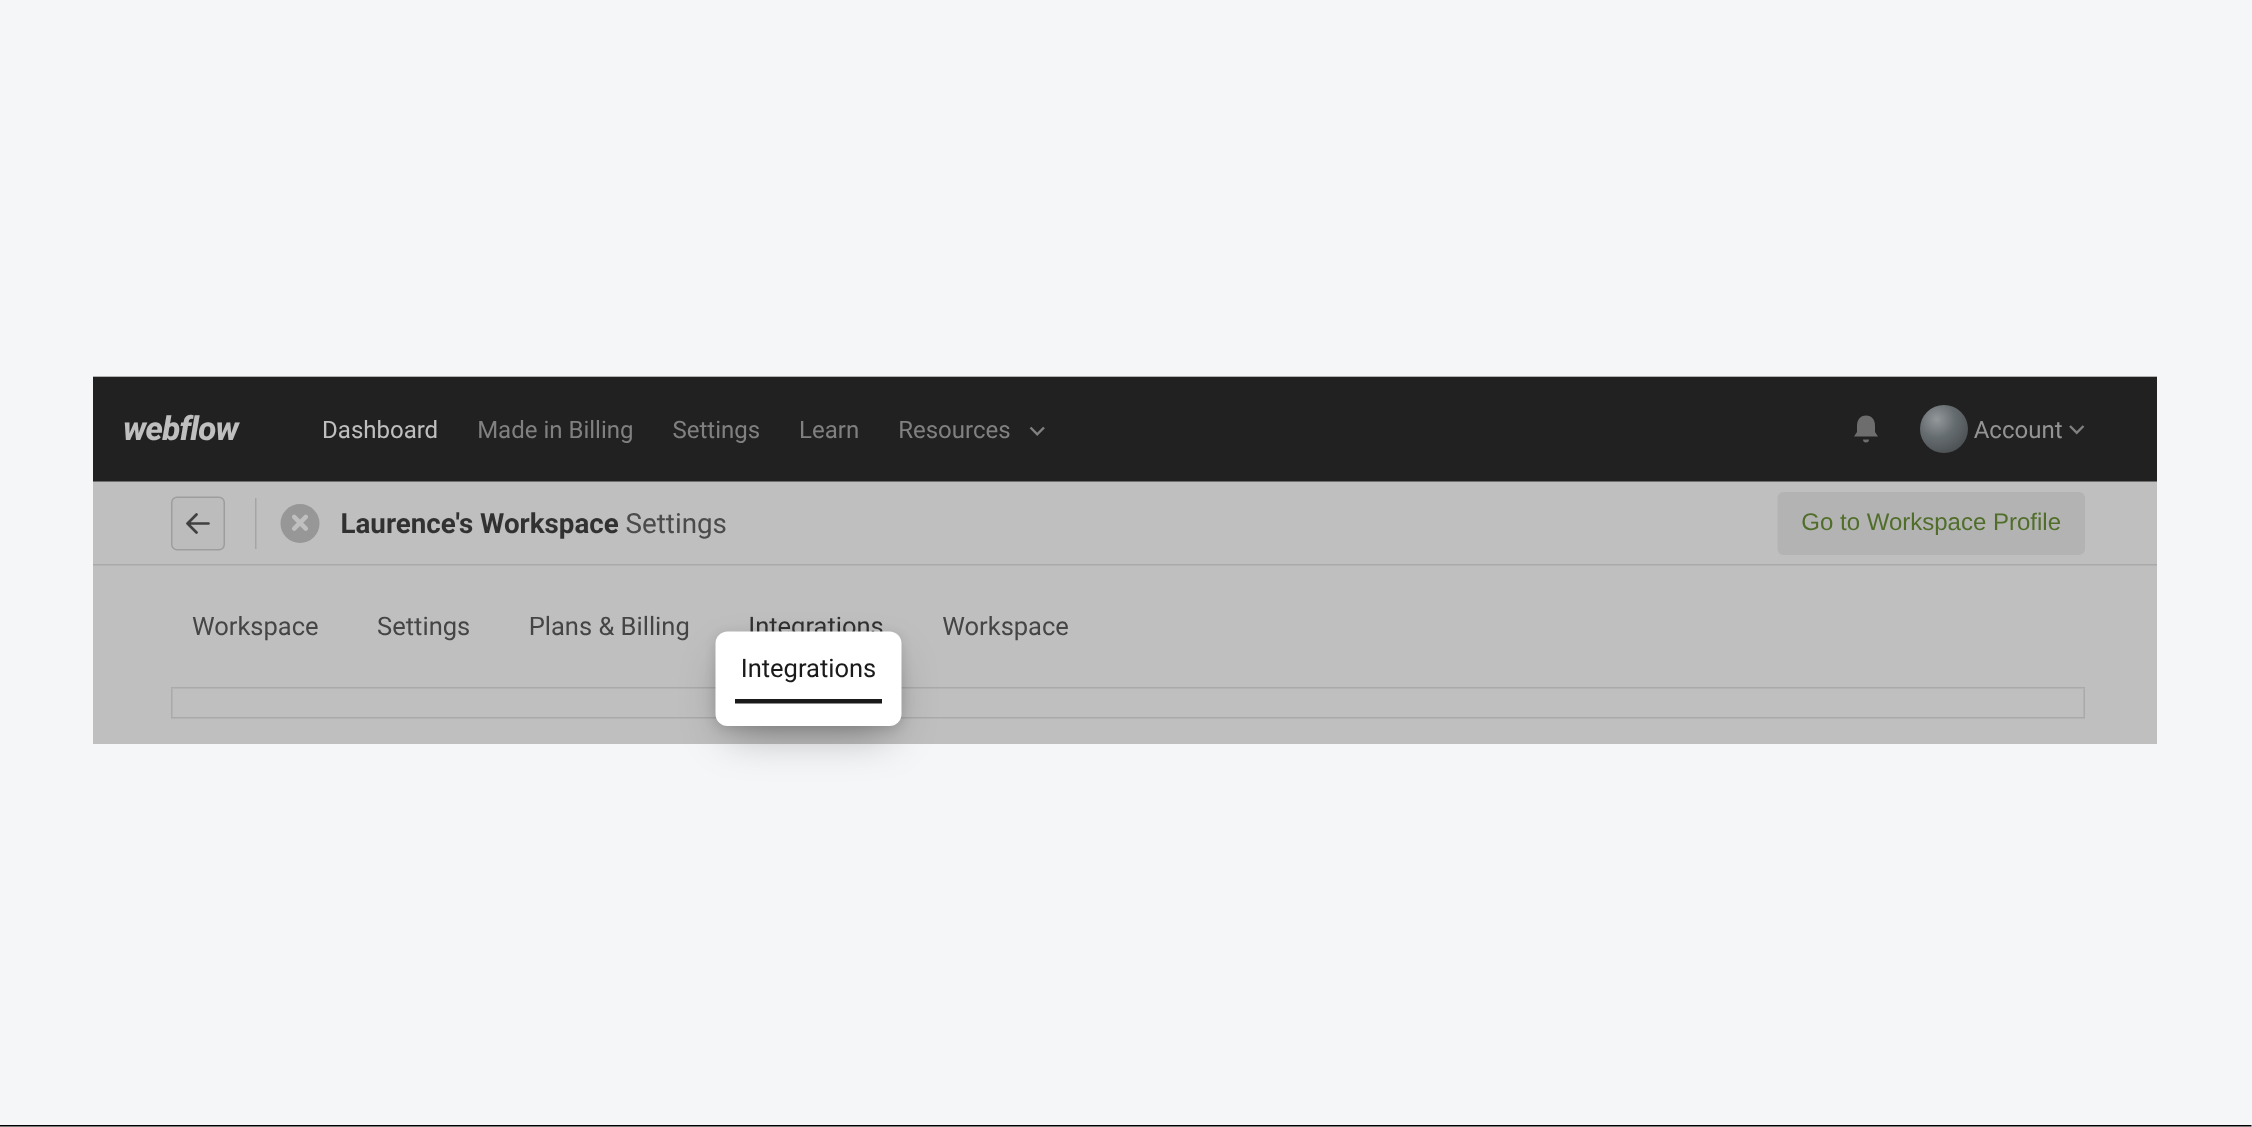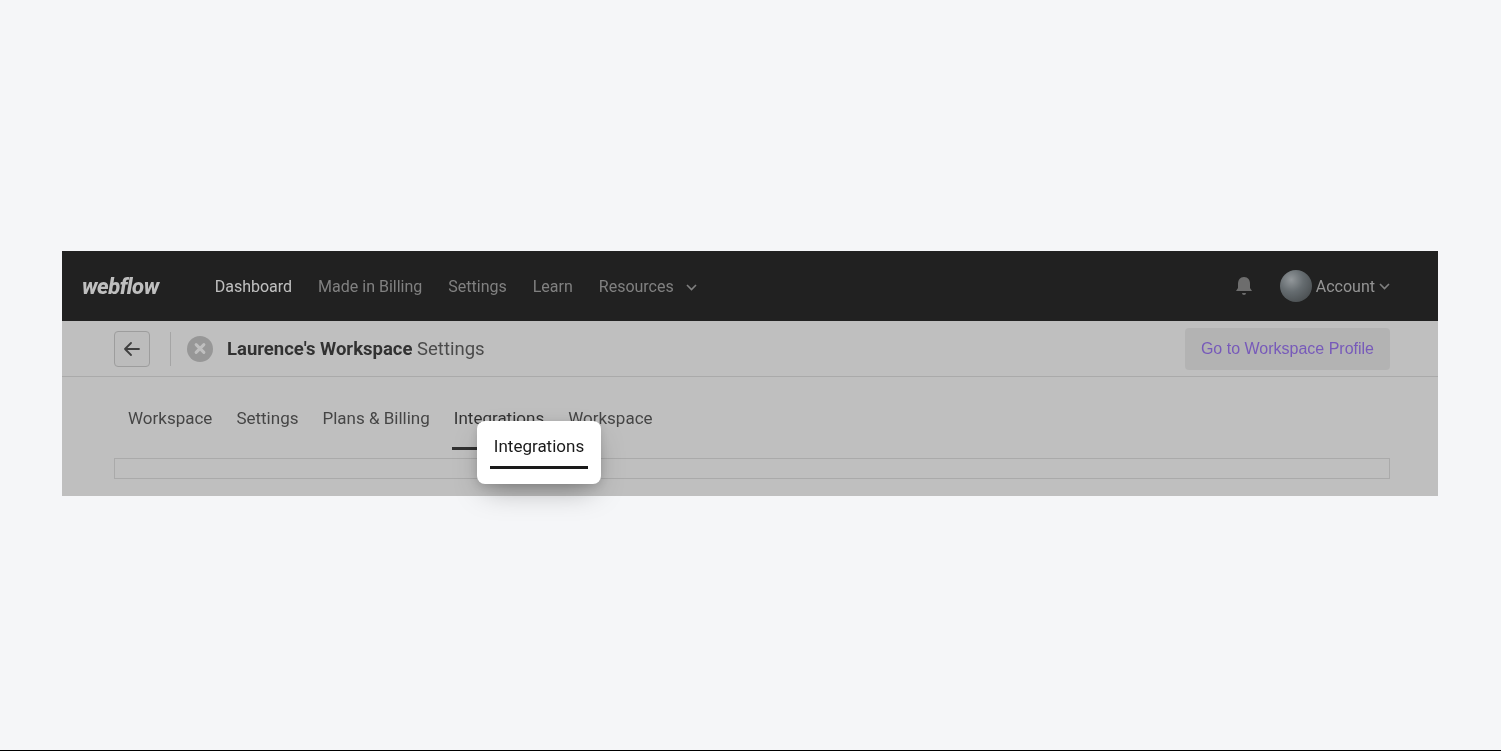--- a/index.html
+++ b/index.html
@@ -93,31 +93,31 @@
   .ws-title { margin-left: 14px; font-size: 18.5px; color: #444; }
   .ws-title .name { font-weight: 700; color: #1a1a1a; }
 
   .profile-btn {
     margin-left: auto;
     background: #ececec;
     border: none;
     border-radius: 4px;
     padding: 12px 16px;
     font-size: 16px;
-    color: #8b5cf6;
+    color: #4d7c0f;
     cursor: pointer;
   }
 
   
   .tabs-area {
     padding: 0 48px 0 52px;
   }
   .tabs {
     display: flex;
-    gap: 20px;
+    gap: 35px;
     height: 82px;
     align-items: center;
     border-bottom: 1px solid #ddd;
     font-size: 17px;
     color: #3b3b3b;
     padding: 0 12px;
   }
   .tab { cursor: pointer; position: relative; padding: 6px 2px; }
   .tab.active { color: #1a1a1a; }
   .tab.active::after {

